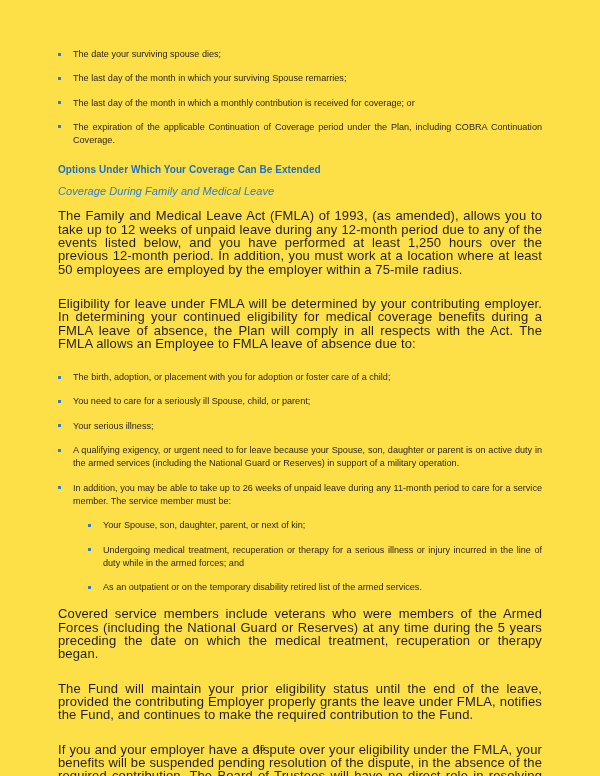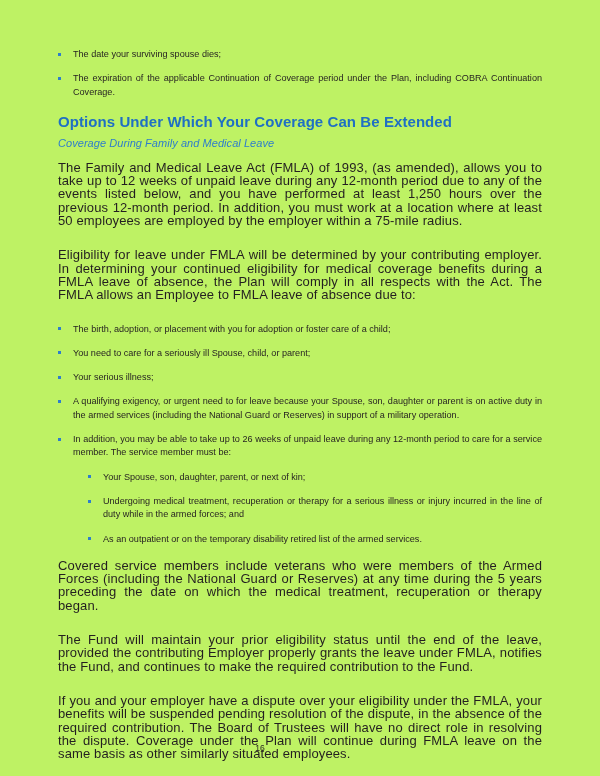--- a/index.html
+++ b/index.html
@@ -15,21 +15,21 @@
     color: #231f20;
     position: relative;
     overflow: hidden;
   }
   .page {
     position: absolute;
     left: 0;
     top: 0;
     width: 600px;
     height: 776px;
-    background: #bef264;
+    background: #fde047;
   }
   .content {
     position: absolute;
     left: 58px;
     top: 48px;
     width: 484px;
   }
 
   
   p.body-para {
@@ -37,21 +37,21 @@
     font-size: 13px;
     line-height: 13.3px;
     text-align: justify;
     color: #231f20;
     letter-spacing: 0.01em;
   }
   p.body-para:last-child { margin-bottom: 0; }
 
   h2.section-heading {
     margin: 0 0 9px 0;
-    font-size: 15px;
+    font-size: 10px;
     line-height: 13px;
     font-weight: bold;
     color: #1f6fc4;
     letter-spacing: 0.005em;
   }
   h3.sub-heading {
     margin: 0 0 11px 0;
     font-size: 11px;
     line-height: 13px;
     font-weight: normal;
@@ -136,20 +136,28 @@
 <div class="page">
   <div class="content">
 
     <ul class="bullets">
       <li>
         <span class="bullet-mark"></span>
         <span>The date your surviving spouse dies;</span>
       </li>
       <li>
         <span class="bullet-mark"></span>
+        <span>The last day of the month in which your surviving Spouse remarries;</span>
+      </li>
+      <li>
+        <span class="bullet-mark"></span>
+        <span>The last day of the month in which a monthly contribution is received for coverage; or</span>
+      </li>
+      <li>
+        <span class="bullet-mark"></span>
         <span>The expiration of the applicable Continuation of Coverage period under the Plan, including COBRA Continuation Coverage.</span>
       </li>
     </ul>
 
     <div class="spacer-lg"></div>
 
     <h2 class="section-heading">Options Under Which Your Coverage Can Be Extended</h2>
     <h3 class="sub-heading">Coverage During Family and Medical Leave</h3>
 
     <p class="body-para">The Family and Medical Leave Act (FMLA) of 1993, (as amended), allows you to take up to 12 weeks of unpaid leave during any 12-month period due to any of the events listed below, and you have performed at least 1,250 hours over the previous 12-month period. In addition, you must work at a location where at least 50 employees are employed by the employer within a 75-mile radius.</p>
@@ -172,21 +180,21 @@
       <li>
         <span class="bullet-mark"></span>
         <span>Your serious illness;</span>
       </li>
       <li>
         <span class="bullet-mark"></span>
         <span>A qualifying exigency, or urgent need to for leave because your Spouse, son, daughter or parent is on active duty in the armed services (including the National Guard or Reserves) in support of a military operation.</span>
       </li>
       <li>
         <span class="bullet-mark"></span>
-        <span>In addition, you may be able to take up to 26 weeks of unpaid leave during any 12-month period to care for a service member. The service member must be:</span>
+        <span>In addition, you may be able to take up to 26 weeks of unpaid leave during any 11-month period to care for a service member. The service member must be:</span>
         <ul class="sub-bullets">
           <li>
             <span class="bullet-mark"></span>
             <span>Your Spouse, son, daughter, parent, or next of kin;</span>
           </li>
           <li>
             <span class="bullet-mark"></span>
             <span>Undergoing medical treatment, recuperation or therapy for a serious illness or injury incurred in the line of duty while in the armed forces; and</span>
           </li>
           <li>

